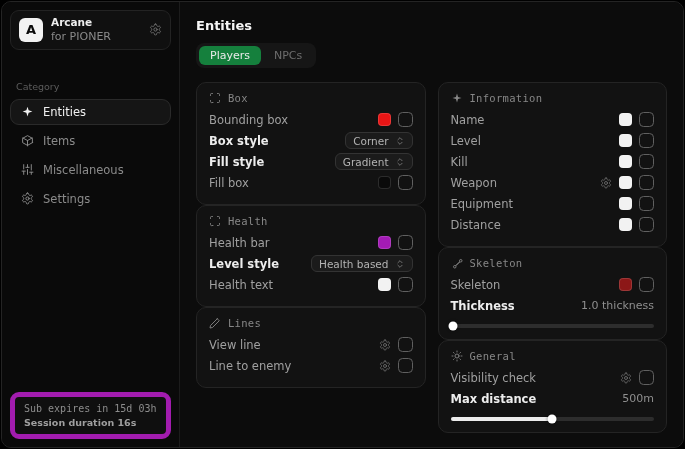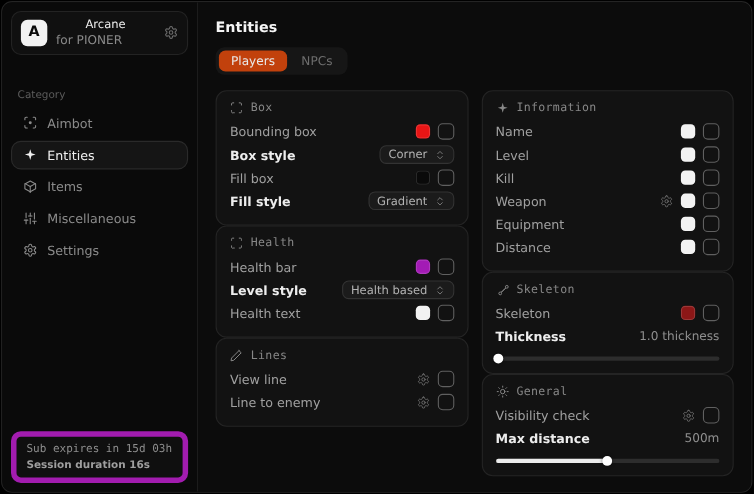--- a/index.html
+++ b/index.html
@@ -5,39 +5,39 @@
   html,body{margin:0;padding:0;background:#000;}
   body{width:685px;height:449px;font-family:"DejaVu Sans","Liberation Sans",sans-serif;-webkit-font-smoothing:antialiased;}
   *{box-sizing:border-box;}
   .window{position:relative;width:683px;height:447px;margin:1px;background:#0a0a0a;border:1px solid #242424;border-radius:10px;display:flex;overflow:hidden;}
 
   
   .sidebar{width:178px;flex:0 0 178px;border-right:1px solid #1c1c1c;display:flex;flex-direction:column;padding:8px;background:#0a0a0a;}
   .brand-card{display:flex;align-items:center;gap:8px;border:1px solid #232323;background:#101010;border-radius:9px;padding:5px 8px;}
   .logo{width:24px;height:24px;border-radius:6px;background:#f2f2f2;color:#0a0a0a;font-weight:bold;font-size:13px;display:flex;align-items:center;justify-content:center;}
   .brand-text{flex:1;line-height:1.3;}
-  .brand-name{font-size:10.5px;font-weight:normal;color:#ededed;text-align:center;}
+  .brand-name{font-size:10.5px;font-weight:bold;color:#ededed;}
   .brand-sub{font-size:11px;color:#8a8a8a;}
   .brand-action{color:#6e6e6e;display:flex;cursor:pointer;}
   .category{font-size:9.5px;color:#5c5c5c;margin:31px 6px 7px;}
   .nav{display:flex;flex-direction:column;gap:3px;}
   .nav-item{display:flex;align-items:center;gap:9px;height:26px;padding:0 10px;border:1px solid transparent;border-radius:9px;color:#8b8b8b;font-size:11.5px;cursor:pointer;}
   .nav-item.active{background:#151515;border-color:#2a2a2a;color:#f0f0f0;}
   .nav-icon{display:flex;}
   .spacer{flex:1;}
   .sub-card{border:5px solid #a21caf;background:#0f0f0f;border-radius:9px;padding:6px 9px;}
   .sub-line1{font-family:"DejaVu Sans Mono","Liberation Mono",monospace;font-size:10px;color:#8d8d8d;white-space:nowrap;}
   .sub-line2{font-size:9.5px;color:#9f9f9f;font-weight:bold;margin-top:3px;}
 
   
   .main{flex:1;padding:16px 16px 12px;display:flex;flex-direction:column;background:#0c0c0c;min-width:0;}
   .main-title{font-size:13px;font-weight:bold;color:#f5f5f5;}
   .tabs{display:inline-flex;gap:2px;background:#161616;border-radius:8px;padding:3px;margin-top:10px;width:max-content;}
   .tab{font-size:11px;padding:3px 11px;border-radius:6px;color:#6d6d6d;cursor:pointer;}
-  .tab.active{background:#c2410c;color:#e9e9e9;}
+  .tab.active{background:#15803d;color:#e9e9e9;}
   .columns{display:flex;gap:12px;margin-top:14px;align-items:flex-start;}
   .col{flex:1;display:flex;flex-direction:column;min-width:0;}
   .panel{background:#121212;border:1px solid #242424;border-radius:10px;padding:9px 12px 11px;}
   .panel-head{display:flex;align-items:center;gap:7px;color:#878787;margin-bottom:5px;}
   .panel-title{font-family:"DejaVu Sans Mono","Liberation Mono",monospace;font-size:10.5px;letter-spacing:.3px;}
   .row{display:flex;align-items:center;justify-content:space-between;height:21px;}
   .row-label{font-size:11.5px;color:#a0a0a0;white-space:nowrap;}
   .row-label.emph{color:#ededed;font-weight:600;}
   .controls{display:flex;align-items:center;gap:7px;}
   .gear{color:#6b6b6b;display:flex;cursor:pointer;}
@@ -64,32 +64,20 @@
       </div>
       <span class="brand-action">
           <svg viewBox="0 0 24 24" width="13" height="13" fill="none" stroke="currentColor" stroke-width="1.8" stroke-linecap="round" stroke-linejoin="round">
             <path d="M12.22 2h-.44a2 2 0 0 0-2 2v.18a2 2 0 0 1-1 1.73l-.43.25a2 2 0 0 1-2 0l-.15-.08a2 2 0 0 0-2.73.73l-.22.38a2 2 0 0 0 .73 2.73l.15.1a2 2 0 0 1 1 1.72v.51a2 2 0 0 1-1 1.74l-.15.09a2 2 0 0 0-.73 2.73l.22.38a2 2 0 0 0 2.73.73l.15-.08a2 2 0 0 1 2 0l.43.25a2 2 0 0 1 1 1.73V20a2 2 0 0 0 2 2h.44a2 2 0 0 0 2-2v-.18a2 2 0 0 1 1-1.73l.43-.25a2 2 0 0 1 2 0l.15.08a2 2 0 0 0 2.73-.73l.22-.39a2 2 0 0 0-.73-2.73l-.15-.08a2 2 0 0 1-1-1.74v-.5a2 2 0 0 1 1-1.74l.15-.09a2 2 0 0 0 .73-2.73l-.22-.38a2 2 0 0 0-2.73-.73l-.15.08a2 2 0 0 1-2 0l-.43-.25a2 2 0 0 1-1-1.73V4a2 2 0 0 0-2-2z"></path>
             <circle cx="12" cy="12" r="3"></circle>
           </svg>
         </span>
     </div>
     <div class="category">Category</div>
     <div class="nav" id="nav">
-        <div class="nav-item">
-          <span class="nav-icon">
-            <svg viewBox="0 0 24 24" width="13" height="13" fill="none" stroke="currentColor" stroke-width="1.8" stroke-linecap="round" stroke-linejoin="round">
-              <path d="M3 7V5a2 2 0 0 1 2-2h2"></path>
-              <path d="M17 3h2a2 2 0 0 1 2 2v2"></path>
-              <path d="M21 17v2a2 2 0 0 1-2 2h-2"></path>
-              <path d="M7 21H5a2 2 0 0 1-2-2v-2"></path>
-              <circle cx="12" cy="12" r="2.5" fill="currentColor" stroke="none"></circle>
-            </svg>
-          </span>
-          <span class="nav-label">Aimbot</span>
-        </div>
         <div class="nav-item active">
           <span class="nav-icon">
             <svg viewBox="0 0 24 24" width="13" height="13" fill="none" stroke="currentColor" stroke-width="1.8" stroke-linecap="round" stroke-linejoin="round">
               <path d="M12 3l2.1 6.9L21 12l-6.9 2.1L12 21l-2.1-6.9L3 12l6.9-2.1z" fill="currentColor" stroke="none"></path>
             </svg>
           </span>
           <span class="nav-label">Entities</span>
         </div>
         <div class="nav-item">
           <span class="nav-icon">
@@ -169,38 +157,38 @@
                   <span class="dd-icon">
                     <svg viewBox="0 0 24 24" width="10" height="10" fill="none" stroke="currentColor" stroke-width="1.8" stroke-linecap="round" stroke-linejoin="round">
                       <path d="M7 9l5-5 5 5"></path>
                       <path d="M7 15l5 5 5-5"></path>
                     </svg>
                   </span>
                 </span>
               </div>
             </div>
             <div class="row">
-              <span class="row-label">Fill box</span>
-              <div class="controls">
-                <span class="swatch" style="background: rgb(10, 10, 10);"></span>
-                <span class="checkbox"></span>
-              </div>
-            </div>
-            <div class="row">
               <span class="row-label emph">Fill style</span>
               <div class="controls">
                 <span class="dropdown">
                   <span class="dd-value">Gradient</span>
                   <span class="dd-icon">
                     <svg viewBox="0 0 24 24" width="10" height="10" fill="none" stroke="currentColor" stroke-width="1.8" stroke-linecap="round" stroke-linejoin="round">
                       <path d="M7 9l5-5 5 5"></path>
                       <path d="M7 15l5 5 5-5"></path>
                     </svg>
                   </span>
                 </span>
+              </div>
+            </div>
+            <div class="row">
+              <span class="row-label">Fill box</span>
+              <div class="controls">
+                <span class="swatch" style="background: rgb(10, 10, 10);"></span>
+                <span class="checkbox"></span>
               </div>
             </div>
           </div>
           <div class="panel">
             <div class="panel-head">
               <span class="panel-icon">
                 <svg viewBox="0 0 24 24" width="12" height="12" fill="none" stroke="currentColor" stroke-width="1.8" stroke-linecap="round" stroke-linejoin="round">
                   <path d="M3 7V5a2 2 0 0 1 2-2h2"></path>
                   <path d="M17 3h2a2 2 0 0 1 2 2v2"></path>
                   <path d="M21 17v2a2 2 0 0 1-2 2h-2"></path>

